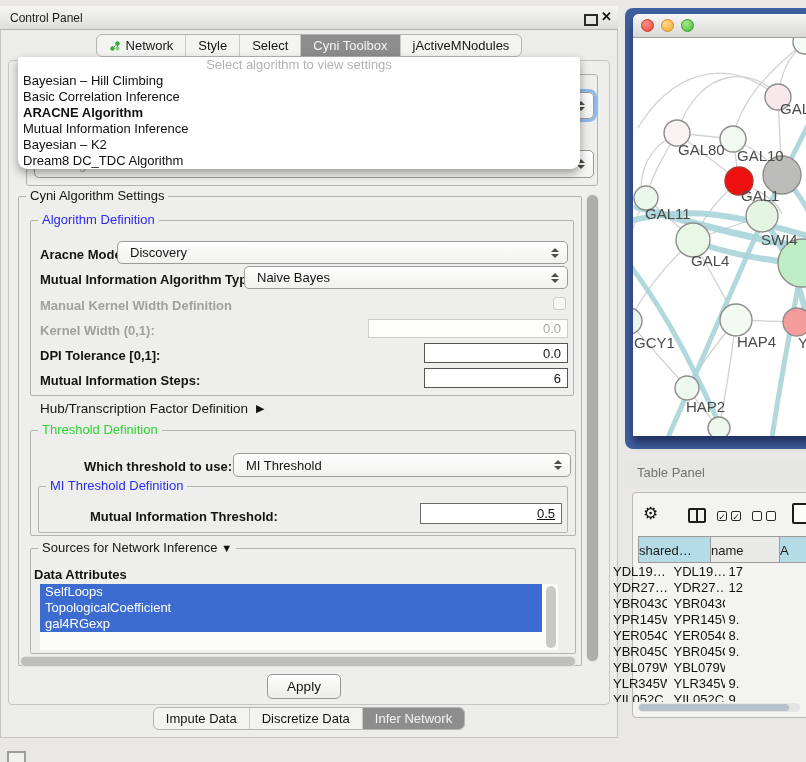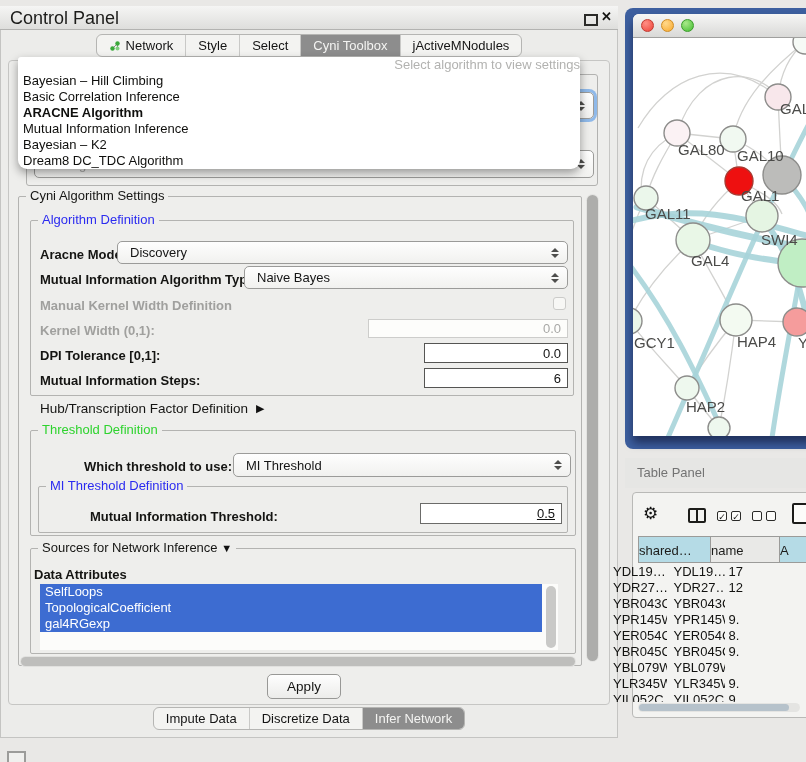--- a/index.html
+++ b/index.html
@@ -3,21 +3,21 @@
 <meta charset="utf-8">
 <style>
   html,body{margin:0;padding:0;}
   #stage{position:relative;width:806px;height:762px;background:#e9e8e6;overflow:hidden;
          font-family:"Liberation Sans",sans-serif;-webkit-font-smoothing:antialiased;}
   .abs{position:absolute;}
   
   #cp{left:0;top:6px;width:618px;height:732px;background:#ececea;border:1px solid #c4c4c2;box-sizing:border-box;}
   #cp-titlebar{left:0;top:6px;width:618px;height:24px;background:linear-gradient(#f5f5f4,#dededc);
                border-bottom:1px solid #b3b3b1;box-sizing:border-box;}
-  #cp-title{left:10px;top:6px;height:24px;line-height:24px;font-size:18px;color:#1c1c1a;}
+  #cp-title{left:10px;top:6px;height:24px;line-height:24px;font-size:12px;color:#1c1c1a;}
   #float-ico{left:584px;top:14px;width:10px;height:8px;border:2px solid #2a2a28;}
   #close-ico{left:601px;top:9px;font-size:13px;font-weight:700;color:#141412;}
   
   .tabwrap{left:0;width:618px;text-align:center;}
   #top-tabs{top:34px;}
   #bottom-tabs{top:707px;}
   .tabstrip{display:inline-flex;border:1px solid #b5b5b3;border-radius:6px;background:#f3f3f1;overflow:hidden;}
   .tab{display:flex;align-items:center;padding:3px 12px;font-size:13px;color:#141414;border-left:1px solid #c9c9c7;cursor:default;}
   .tab:first-child{border-left:none;}
   .tab.sel{background:var(--tabsel);color:#f4f4f2;}
@@ -32,21 +32,21 @@
   .spin:before,.spin:after{content:"";position:absolute;left:0;border-left:4px solid transparent;border-right:4px solid transparent;}
   .spin:before{top:0;border-bottom:4px solid #4e4e4c;}
   .spin:after{bottom:0;border-top:4px solid #4e4e4c;}
   #inf-combo1{left:34px;top:92px;width:560px;height:27px;z-index:3;
               box-shadow:0 0 0 3px rgba(92,157,232,.65);}
   #inf-combo2{left:34px;top:150px;width:560px;height:28px;z-index:3;}
   #inf-combo2 .ctext{left:44px;color:#a9a9a7;}
   
   #dd{left:18px;top:57px;width:562px;height:112px;background:#ffffff;border-radius:3px 3px 9px 9px;
       box-shadow:0 4px 10px rgba(0,0,0,.38);z-index:40;}
-  #dd-ph{height:16px;line-height:16px;text-align:right;font-size:13px;color:#b2b2b0;}
+  #dd-ph{height:16px;line-height:16px;text-align:center;font-size:13px;color:#b2b2b0;}
   .dd-item{height:16px;line-height:16px;padding-left:5px;font-size:13px;color:#0f0f0d;}
   .dd-item.bold{font-weight:700;}
   
   .gb{border:1px solid #b3b3b1;border-radius:2px;box-sizing:border-box;z-index:5;}
   .legend{z-index:6;background:#eeeeec;padding:0 4px;font-size:13px;line-height:14px;color:#161614;}
   .legend.blue{color:var(--tblue);}
   .legend.green{color:var(--tgreen);}
   .lbl{font-size:13px;font-weight:700;color:#141412;z-index:6;white-space:nowrap;}
   .lbl.dis{color:#a0a09e;}
   .tfield{position:absolute;box-sizing:border-box;background:#fff;font-family:"Liberation Sans",sans-serif;

